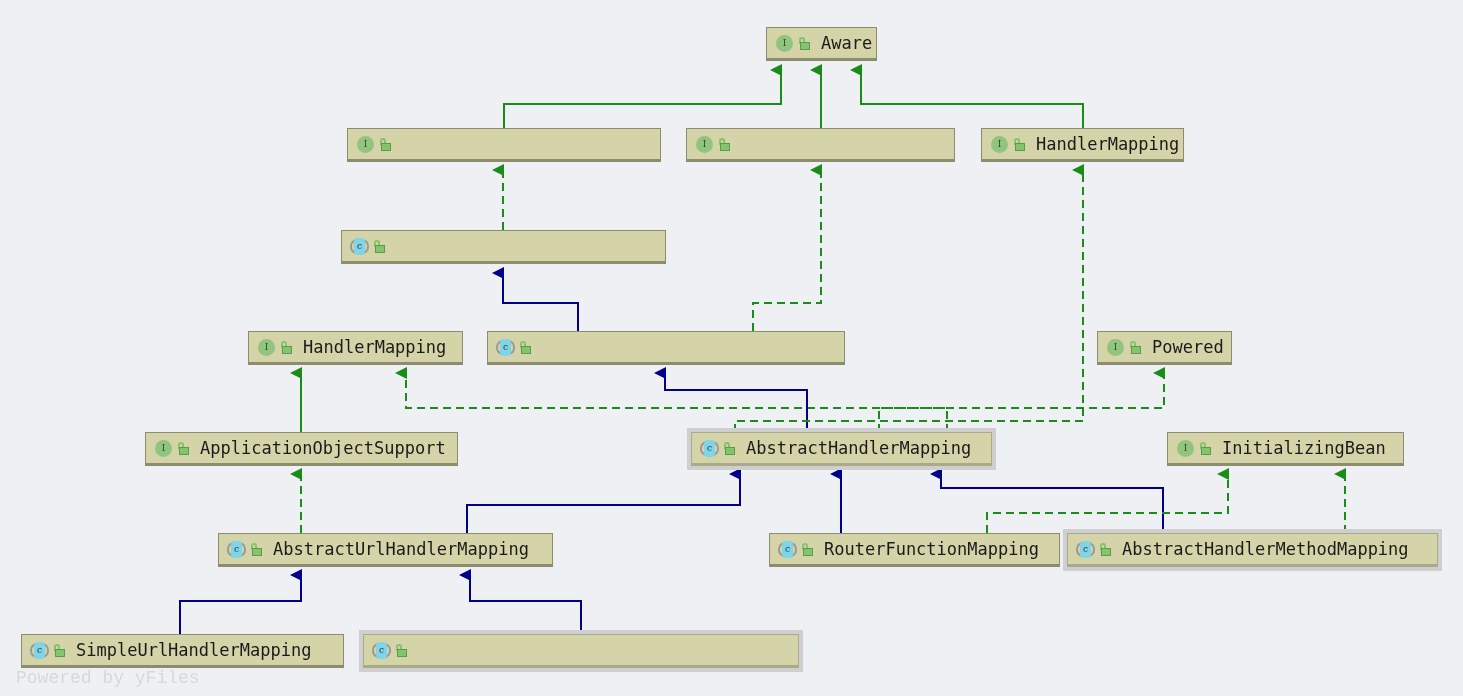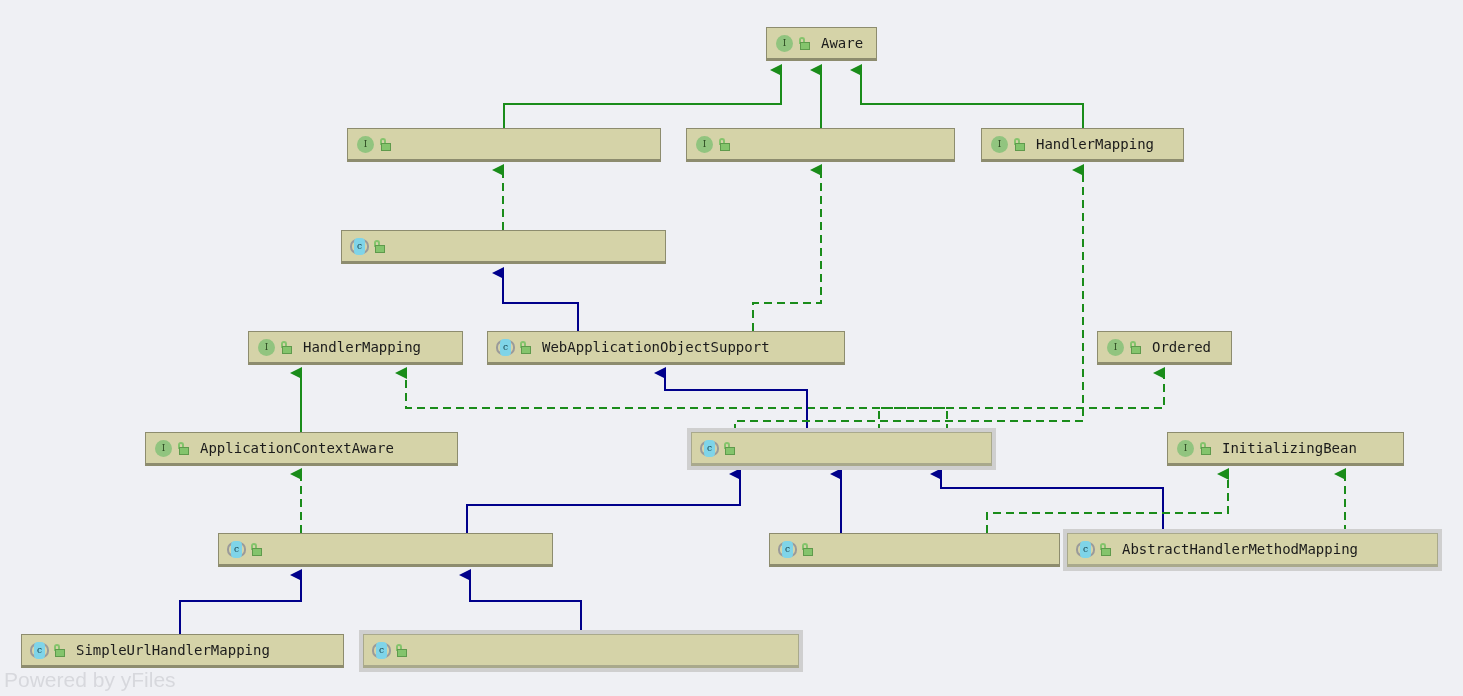--- a/index.html
+++ b/index.html
@@ -121,32 +121,32 @@
     left: 1px;
     top: 1px;
     width: 6px;
     height: 7px;
     border: 2px solid #84c46c;
     border-bottom: none;
     border-radius: 4px 4px 0 0;
     box-sizing: border-box;
   }
   .node-label {
-    font-size: 14px;
+    font-size: 17px;
     color: #1b1b1b;
     letter-spacing: 0px;
     line-height: 20px;
   }
   #watermark {
     position: absolute;
-    left: 4px;
+    left: 16px;
     top: 668px;
-    font-size: 21px;
+    font-size: 18px;
     color: #d7d8dd;
-    font-family: Liberation Sans, sans-serif;
+    font-family: Liberation Mono, monospace;
     z-index: 1;
   }
 </style>
 </head>
 <body>
 
 <div id="canvas">
 
   <svg id="edge-layer" viewBox="0 0 1463 696" width="1463" height="696" xmlns="http://www.w3.org/2000/svg">
     <defs>
@@ -243,52 +243,52 @@
       <div class="node" style="left: 487px; top: 331px; width: 358px;">
         <span class="icon-type cls">
           <span class="arc-l"></span>
           <span class="arc-r"></span>
           <span class="disc">c</span>
         </span>
         <span class="icon-lock">
           <span class="shackle"></span>
           <span class="body"></span>
         </span>
-        <span class="node-label">WebApplicationObjectSupport</span>
       </div>
       <div class="node" style="left: 1097px; top: 331px; width: 135px;">
         <span class="icon-type iface">
           <span class="disc">I</span>
         </span>
         <span class="icon-lock">
           <span class="shackle"></span>
           <span class="body"></span>
         </span>
-        <span class="node-label">Ordered</span>
+        <span class="node-label">Powered</span>
       </div>
       <div class="node" style="left: 145px; top: 432px; width: 313px;">
         <span class="icon-type iface">
           <span class="disc">I</span>
         </span>
         <span class="icon-lock">
           <span class="shackle"></span>
           <span class="body"></span>
         </span>
-        <span class="node-label">ApplicationContextAware</span>
+        <span class="node-label">ApplicationObjectSupport</span>
       </div>
       <div class="node highlight" style="left: 691px; top: 432px; width: 301px;">
         <span class="icon-type cls">
           <span class="arc-l"></span>
           <span class="arc-r"></span>
           <span class="disc">c</span>
         </span>
         <span class="icon-lock">
           <span class="shackle"></span>
           <span class="body"></span>
         </span>
+        <span class="node-label">AbstractHandlerMapping</span>
       </div>
       <div class="node" style="left: 1167px; top: 432px; width: 237px;">
         <span class="icon-type iface">
           <span class="disc">I</span>
         </span>
         <span class="icon-lock">
           <span class="shackle"></span>
           <span class="body"></span>
         </span>
         <span class="node-label">InitializingBean</span>
@@ -296,31 +296,33 @@
       <div class="node" style="left: 218px; top: 533px; width: 335px;">
         <span class="icon-type cls">
           <span class="arc-l"></span>
           <span class="arc-r"></span>
           <span class="disc">c</span>
         </span>
         <span class="icon-lock">
           <span class="shackle"></span>
           <span class="body"></span>
         </span>
+        <span class="node-label">AbstractUrlHandlerMapping</span>
       </div>
       <div class="node" style="left: 769px; top: 533px; width: 291px;">
         <span class="icon-type cls">
           <span class="arc-l"></span>
           <span class="arc-r"></span>
           <span class="disc">c</span>
         </span>
         <span class="icon-lock">
           <span class="shackle"></span>
           <span class="body"></span>
         </span>
+        <span class="node-label">RouterFunctionMapping</span>
       </div>
       <div class="node highlight" style="left: 1067px; top: 533px; width: 371px;">
         <span class="icon-type cls">
           <span class="arc-l"></span>
           <span class="arc-r"></span>
           <span class="disc">c</span>
         </span>
         <span class="icon-lock">
           <span class="shackle"></span>
           <span class="body"></span>

